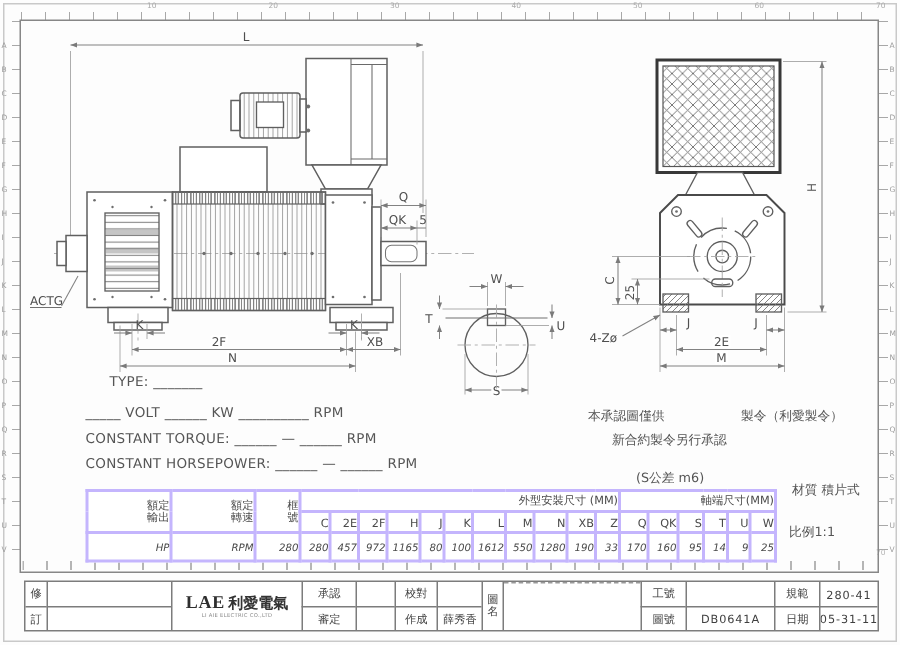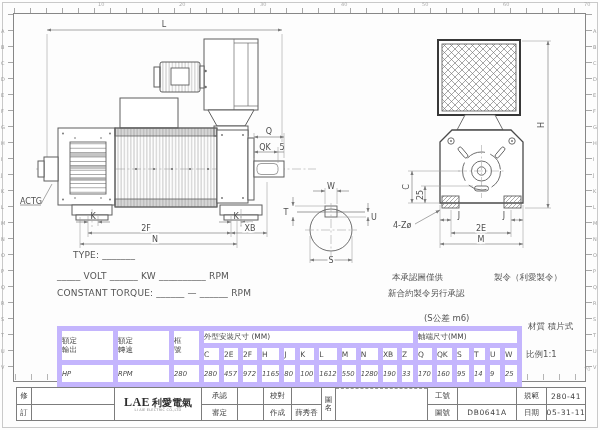--- a/index.html
+++ b/index.html
@@ -44,21 +44,21 @@
   .cl{stroke:#a8a8a8;stroke-width:.6;stroke-dasharray:9 2.5 2 2.5;fill:none;}
   .dt{font-size:8px;fill:#4f4f4f;text-anchor:middle;}
   .dtl{text-anchor:start;}
   .dtbg{stroke:#fff;stroke-width:3px;paint-order:stroke;}
   .dot{fill:#6e6e6e;}
 
   .specline{position:absolute;font-size:9px;color:#555;letter-spacing:.2px;white-space:pre;}
   .note{position:absolute;font-size:8.5px;color:#555;white-space:pre;}
 
   table.dimtable{position:absolute;left:57px;top:326px;border-collapse:collapse;table-layout:fixed;background:#fff;}
-  table.dimtable td{border:5px solid #c4b5fd;text-align:left;padding:0;color:#4a4a4a;overflow:hidden;}
+  table.dimtable td{border:2px solid #c4b5fd;text-align:right;padding:0;color:#4a4a4a;overflow:hidden;}
   td.cjk{font-size:7.5px;line-height:8.5px;}
   td.cjk span{display:block;}
   tr.hdr td{font-size:7.5px;height:12px;}
   tr.letters td{font-size:7.5px;height:12px;}
   tr.vals td{font-size:6.8px;height:17px;font-style:italic;}
   td.ra{text-align:right;padding-right:3px;}
 
   .tb{position:absolute;left:16px;top:387px;width:568px;height:32px;display:grid;
       grid-template-columns:14px 83px 87px 36px 26px 28px 30px 14px 92px 30px 59px 30px 39px;
       grid-template-rows:16px 16px;border:1px solid #7c7c7c;background:#fff;}
@@ -355,24 +355,25 @@
       <line class="dim" x1="296" y1="246" x2="338" y2="246" marker-start="url(#ar)" marker-end="url(#ar)"></line>
       <text class="dt dtbg" x="317" y="249">S</text>
       <line class="cl" x1="291" y1="216" x2="343" y2="216"></line>
       <line class="cl" x1="317" y1="189" x2="317" y2="245"></line>
     </g>
   </svg>
 
   <div class="specline" style="left:73px;top:250px;">TYPE: _______</div>
   <div class="specline" style="left:57px;top:288px;">CONSTANT TORQUE: ______ — ______ RPM</div>
   <div class="specline" style="left:57px;top:271px;">_____ VOLT ______ KW __________ RPM</div>
+  <div class="specline" style="left:57px;top:305px;">CONSTANT HORSEPOWER: ______ — ______ RPM</div>
 
   <div class="note" style="left:392px;top:272px;">本承認圖僅供</div>
   <div class="note" style="left:494px;top:272px;">製令（利愛製令）</div>
-  <div class="note" style="left:388px;top:288px;">新合約製令另行承認</div>
+  <div class="note" style="left:408px;top:288px;">新合約製令另行承認</div>
   <div class="note" style="left:424px;top:313px;">(S公差 m6)</div>
 
   <table class="dimtable">
     <colgroup>
       <col style="width:56px">
         <col style="width:56px">
         <col style="width:30px">
       <col style="width:20px">
         <col style="width:19px">
         <col style="width:19px">

